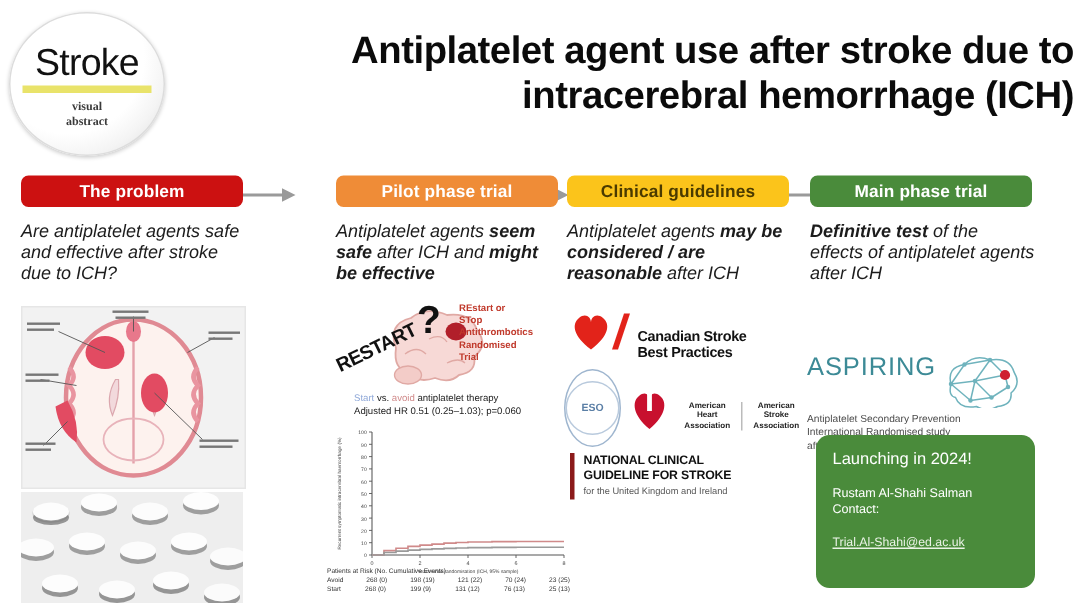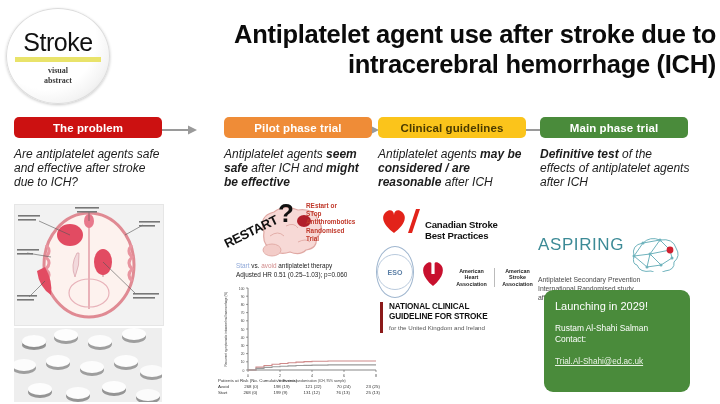--- a/index.html
+++ b/index.html
@@ -397,21 +397,21 @@
           </svg>
         </div>
         <div class="asp-sub">
           <div>Antiplatelet Secondary Prevention</div>
           <div>International Randomised study</div>
           <div>after INtracerebral haemorrhaGe</div>
         </div>
       </div>
 
       <div class="greenbox">
-        <div class="gb-title">Launching in 2029!</div>
+        <div class="gb-title">Launching in 2024!</div>
         <div class="gb-label">Rustam Al-Shahi Salman</div>
         <div class="gb-label">Contact:</div>
         <a class="gb-mail" href="#">Trial.Al-Shahi@ed.ac.uk</a>
       </div>
     </div>
 
   </div>
 </div>
 
 </body></html>

